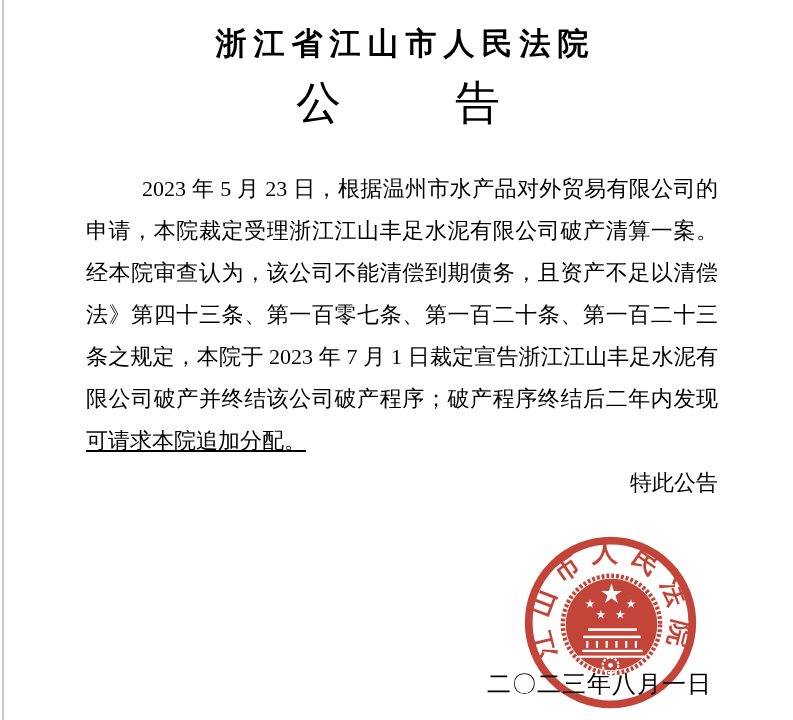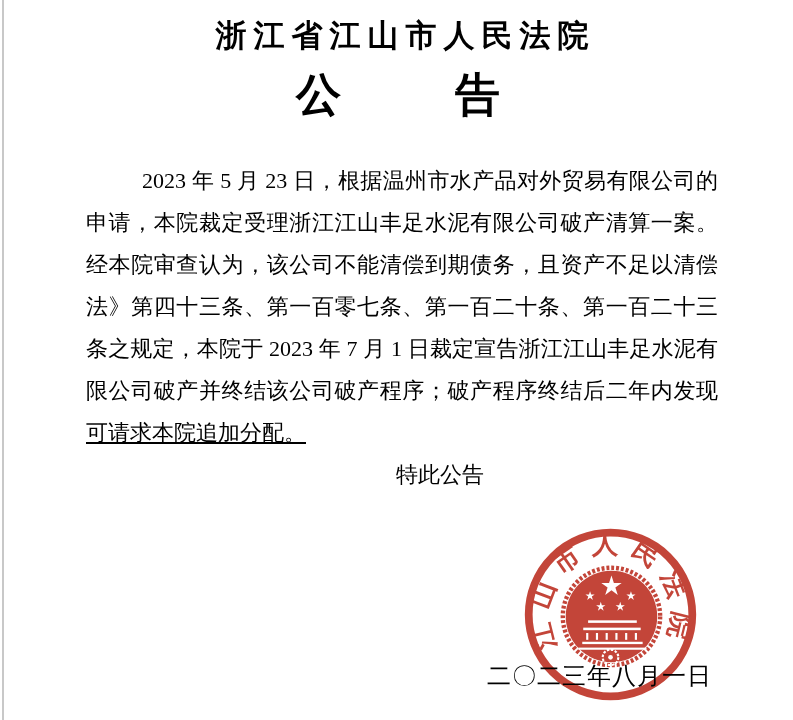--- a/index.html
+++ b/index.html
@@ -20,21 +20,21 @@
     position: absolute;
     left: 2px;
     top: 0;
     width: 2px;
     height: 100%;
     background: #c8c8c8;
   }
   .page {
     position: absolute;
     left: 0;
-    top: 0;
+    top: 8px;
     width: 793px;
     height: 660px;
     box-sizing: border-box;
     padding: 0 75px 0 86px;
   }
   .court-name {
     margin: 16px 0 0 0;
     text-align: center;
     font-family: "Liberation Sans", "DejaVu Sans", sans-serif;
     font-weight: bold;
@@ -42,21 +42,21 @@
     line-height: 40px;
     letter-spacing: 7px;
     text-indent: 7px;
     white-space: pre;
     color: #000000;
   }
   .doc-title {
     margin: 14px 0 0 0;
     text-align: center;
     font-family: "Liberation Serif", "DejaVu Serif", serif;
-    font-weight: bold;
+    font-weight: normal;
     font-size: 45px;
     line-height: 50px;
     letter-spacing: 8px;
     white-space: pre;
     color: #000000;
   }
   .body-block {
     margin-top: 40px;
     font-size: 22px;
     line-height: 42px;
@@ -71,21 +71,21 @@
   }
   .body-line.no-justify {
     text-align: left;
     text-align-last: left;
     text-decoration: underline;
   }
   .closing-line {
     padding-left: 76px;
     font-size: 22px;
     line-height: 42px;
-    text-align: center;
+    text-align: right;
   }
   .date-line {
     position: absolute;
     top: 663px;
     right: 81px;
     font-size: 24px;
     line-height: 27px;
     letter-spacing: 1px;
     color: #000000;
     z-index: 1;

